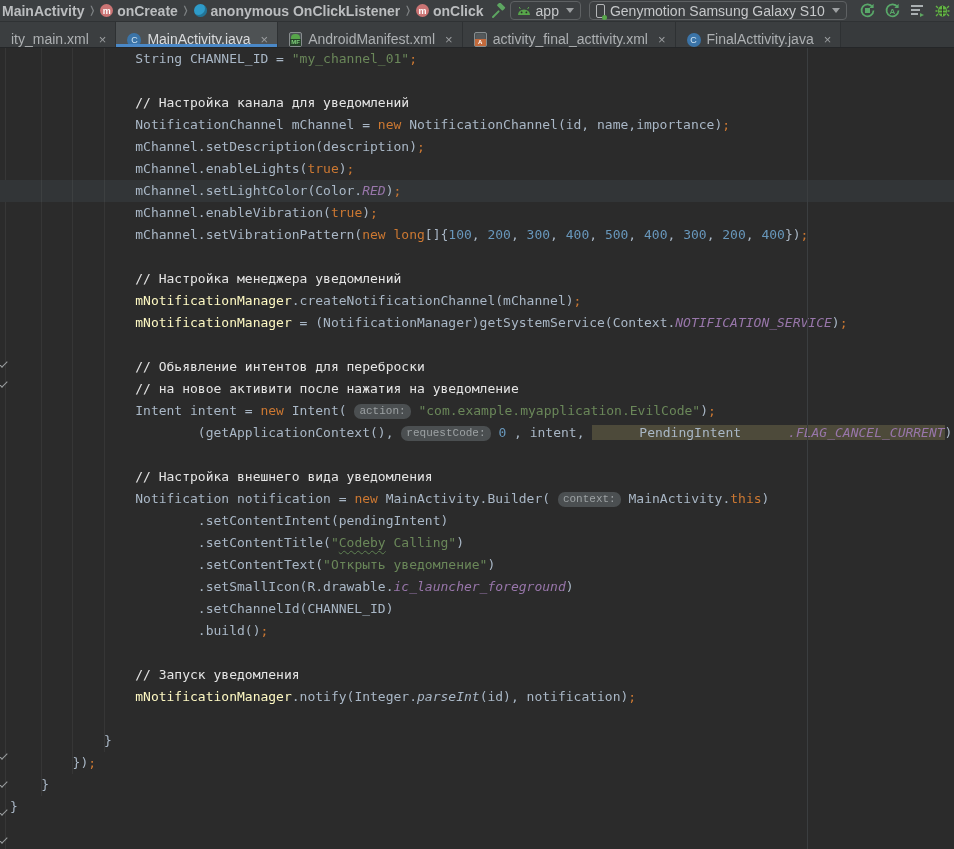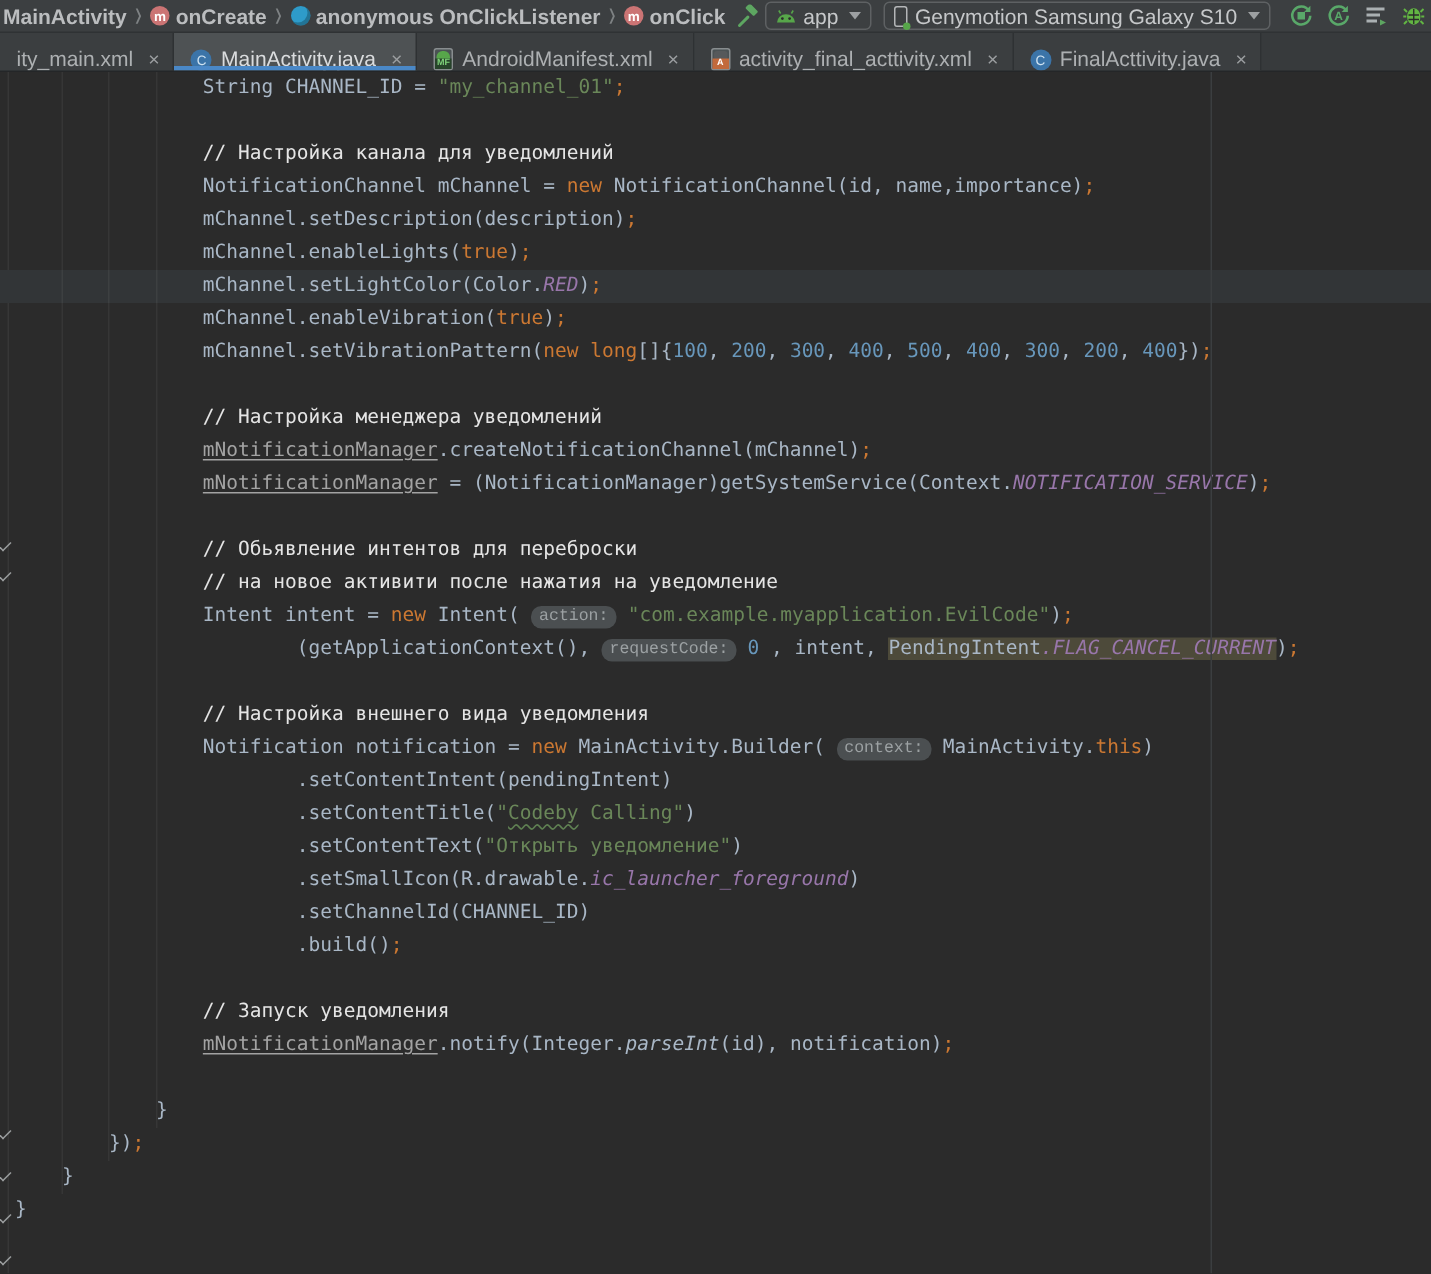--- a/index.html
+++ b/index.html
@@ -58,22 +58,22 @@
   .cl{height:22px;white-space:pre;padding-left:10px;
     font-family:"DejaVu Sans Mono",monospace;font-size:13px;line-height:22px;}
   .cl.cur{background:#323537;}
   .tk.d{color:#a9b7c6;}
   .tk.k{color:#cc7832;}
   .tk.s{color:#6a8759;}
   .tk.n{color:#6897bb;}
   .tk.c{color:#e5e5e5;}
   .tk.sc{color:#9876aa;font-style:italic;}
   .tk.it{color:#a9b7c6;font-style:italic;}
-  .tk.f{color:#a3a3a3;text-decoration:underline;text-underline-offset:2px;}
-  .tk.b{background:#4d4a3a;}
+  .tk.f{color:#fef9c3;text-underline-offset:2px;}
+  .tk.b{background:#4d4a3a;padding-left:47px;}
   .tk.st{color:#6a8759;text-decoration:underline wavy #5f8152;text-decoration-thickness:1px;text-underline-offset:3px;}
   .chip{display:inline-block;background:#4b4f51;color:#9ca1a3;border-radius:7px;padding:0 5px;
     font-family:Liberation Mono, monospace;font-size:11px;line-height:15px;vertical-align:1px;}
 </style>
 </head>
 <body>
 
 <div class="toolbar ui">
   <div class="crumbs">
       <span class="crumb">

